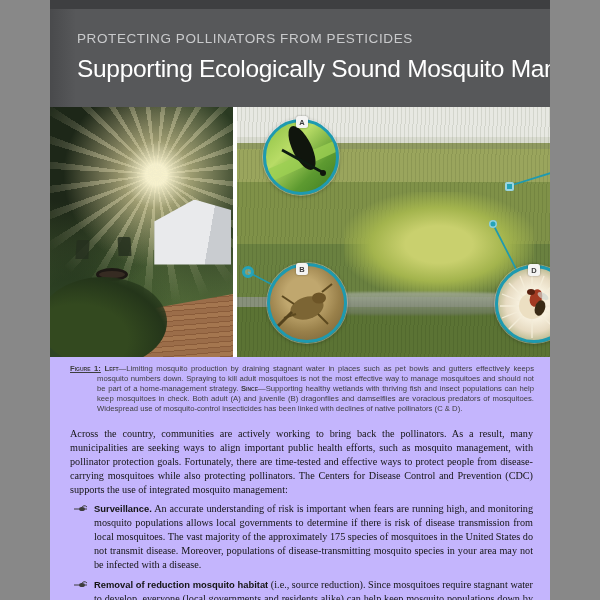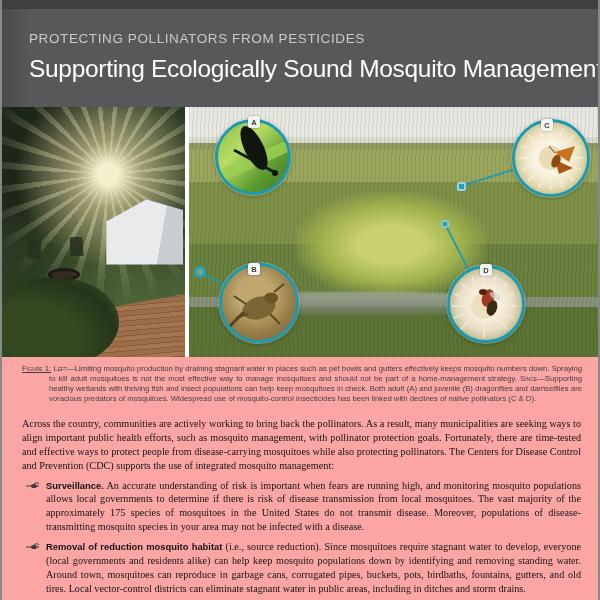--- a/index.html
+++ b/index.html
@@ -1,19 +1,19 @@
 <!DOCTYPE html>
 <html><head>
 <meta charset="utf-8">
 <style>
   * { margin:0; padding:0; box-sizing:border-box; }
   html,body { background:#888; }
   .page {
-    position:relative; width:596px; height:600px; margin:0 auto;
-    background:#fca5a5; overflow:hidden;
+    position:relative; width:500px; height:600px; margin:0 auto;
+    background:#c4b5fd; overflow:hidden;
     font-family:"Liberation Sans", sans-serif;
   }
   
   .top-strip { height:9px; background:#3e3f41; }
   .header {
     height:98px; padding:14px 20px 0 27px;
     background:linear-gradient(90deg,#494a4c 0,#57585a 26px,#57585a 100%);
   }
   .eyebrow {
     color:#c9cacc; font-size:13.5px; letter-spacing:.6px; font-weight:400;
@@ -117,22 +117,22 @@
     border:3px solid #24a3b8; background:rgba(255,255,255,.25); }
   .marker-d { left:252px; top:113px; width:8px; height:8px; border-radius:50%;
     background:#24a3b8; box-shadow:inset 0 0 0 1.5px rgba(255,255,255,.5); }
   
   .caption {
     margin:7px 16px 0 20px;
     font-size:7.7px; line-height:1.3; color:#3e3e3e;
     text-align:justify;
     padding-left:27px; text-indent:-27px;
   }
-  .caption .figlabel { font-variant:small-caps; text-decoration:underline; font-weight:400; }
-  .caption .smallcaps { font-variant:small-caps; }
+  .caption .figlabel { font-variant:small-caps; text-decoration:underline; font-weight:700; }
+  .caption .smallcaps { font-variant:small-caps;font-weight:bold; }
   
   .body-text {
     margin:13px 17px 0 20px;
     font-family:"Liberation Serif", serif;
     font-size:10.2px; line-height:1.36; color:#141414;
     text-align:justify;
   }
   .bullets { list-style:none; margin-top:2px; }
   .bullets li {
     position:relative; padding-left:24px; margin-top:6px;

